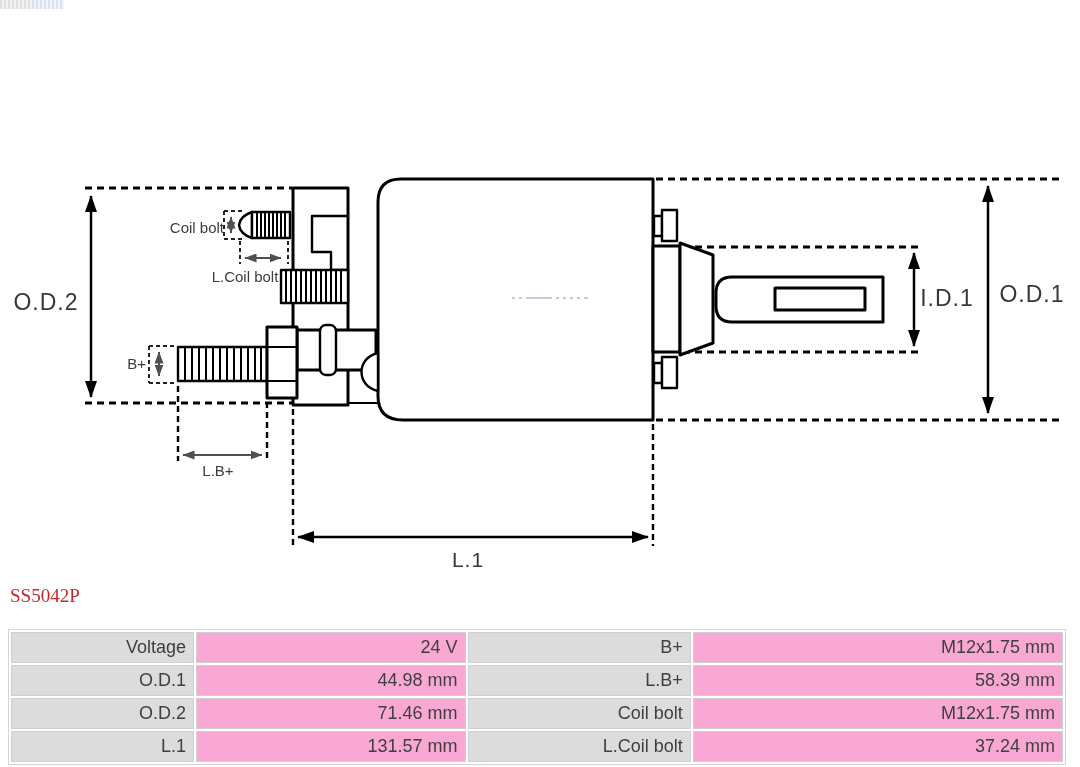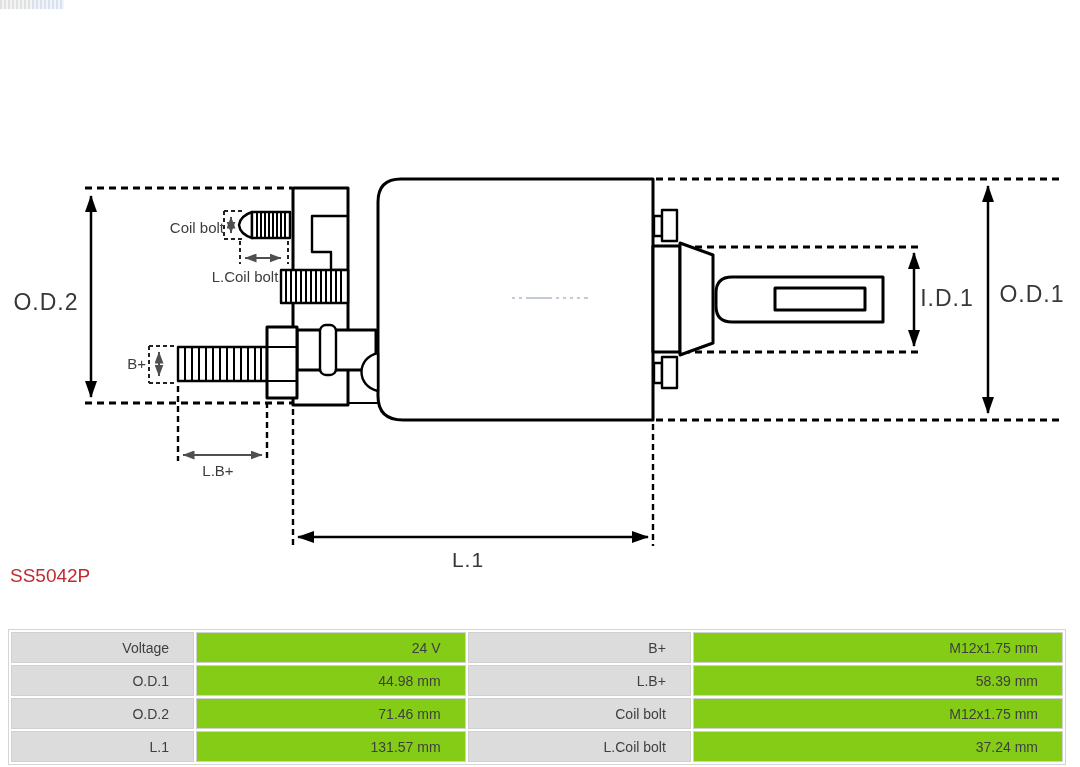--- a/index.html
+++ b/index.html
@@ -16,28 +16,28 @@
   .dash-big{stroke:#000;stroke-width:2.8;fill:none;stroke-dasharray:7 5;}
   .dash-mid{stroke:#000;stroke-width:2.4;fill:none;stroke-dasharray:6 4;}
   .dash-sm{stroke:#222;stroke-width:2;fill:none;stroke-dasharray:4 3;}
   .dim-black{stroke:#000;stroke-width:2.5;}
   .dim-gray{stroke:#4f4f4f;stroke-width:2;}
   .dim-label-lg{fill:#383838;font-size:23px;letter-spacing:1px;font-family:"Liberation Sans",sans-serif;}
   .dim-label-md{fill:#383838;font-size:21px;letter-spacing:1px;font-family:"Liberation Sans",sans-serif;}
   .dim-label-sm{fill:#3d3d3d;font-size:15px;font-family:"Liberation Sans",sans-serif;}
   .watermark{stroke:#c3cbd8;stroke-width:2;stroke-dasharray:3 4 3 4 26 4 3 4 3 4;}
   
-  .part-number{position:absolute;left:10px;top:565px;font-size:19px;color:#c4282e;}
+  .part-number{position:absolute;left:10px;top:585px;font-size:19px;color:#c4282e;font-family:Liberation Serif, serif;}
   
   table.spec{position:absolute;left:8px;top:629px;width:1058px;border-collapse:separate;
     border-spacing:2px;background:#fff;border:1px solid #d5d5d5;table-layout:fixed;}
-  table.spec td{height:29px;border:1px solid #d0d0d0;font-size:14px;color:#3f3f3f;
-    text-align:right;padding:0 24px;overflow:hidden;white-space:nowrap;}
+  table.spec td{height:29px;border:1px solid #d0d0d0;font-size:18px;color:#3f3f3f;
+    text-align:right;padding:0 7px;overflow:hidden;white-space:nowrap;}
   td.lbl{background:#dcdcdc;}
-  td.val{background:#84cc16;}
+  td.val{background:#f9a8d4;}
 </style>
 </head>
 <body>
 
 <div class="page">
 
   <div class="top-artifact"></div>
 
   <svg class="drawing" width="1080" height="590" viewBox="0 0 1080 590">
     <defs>

